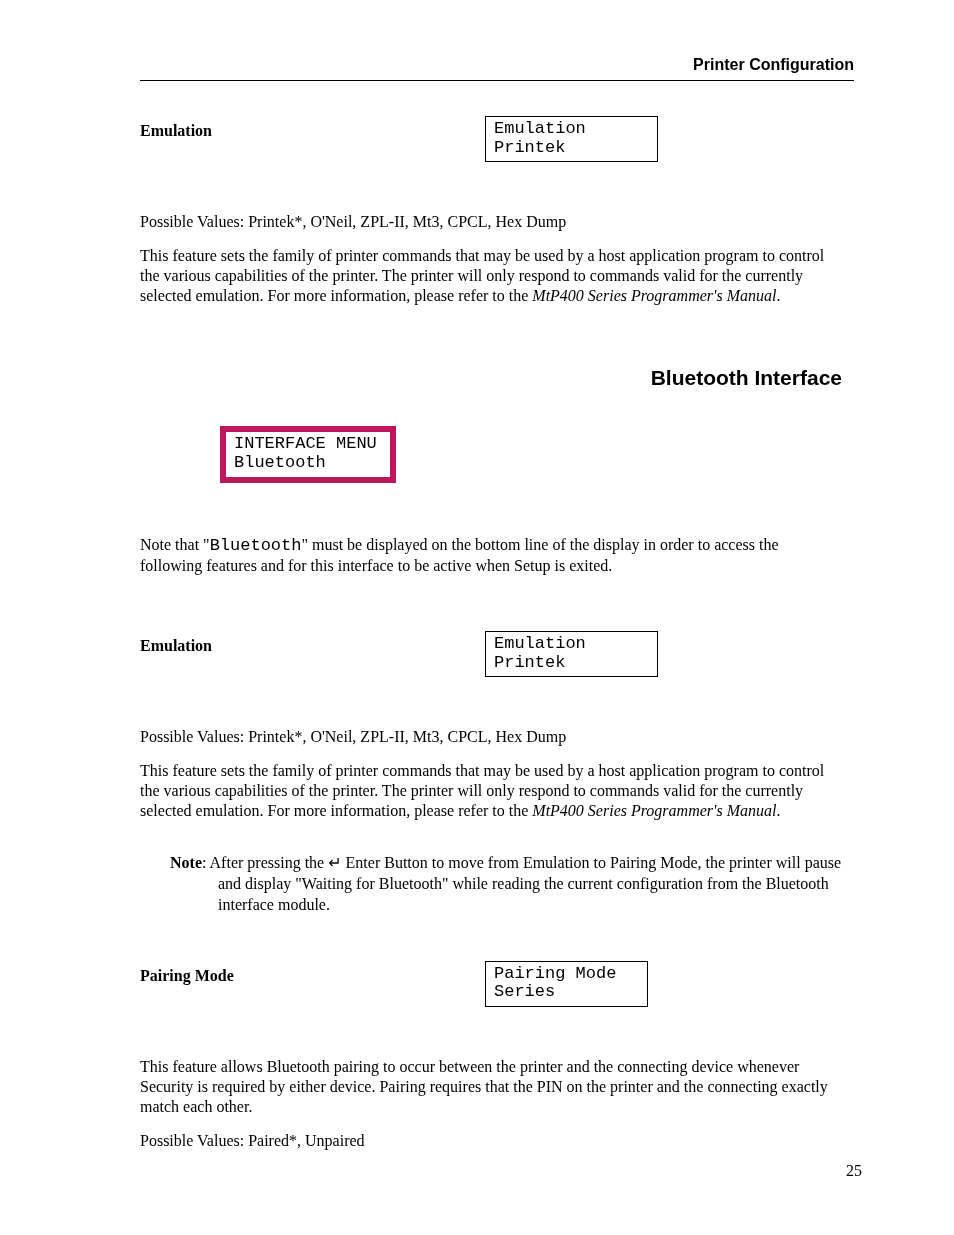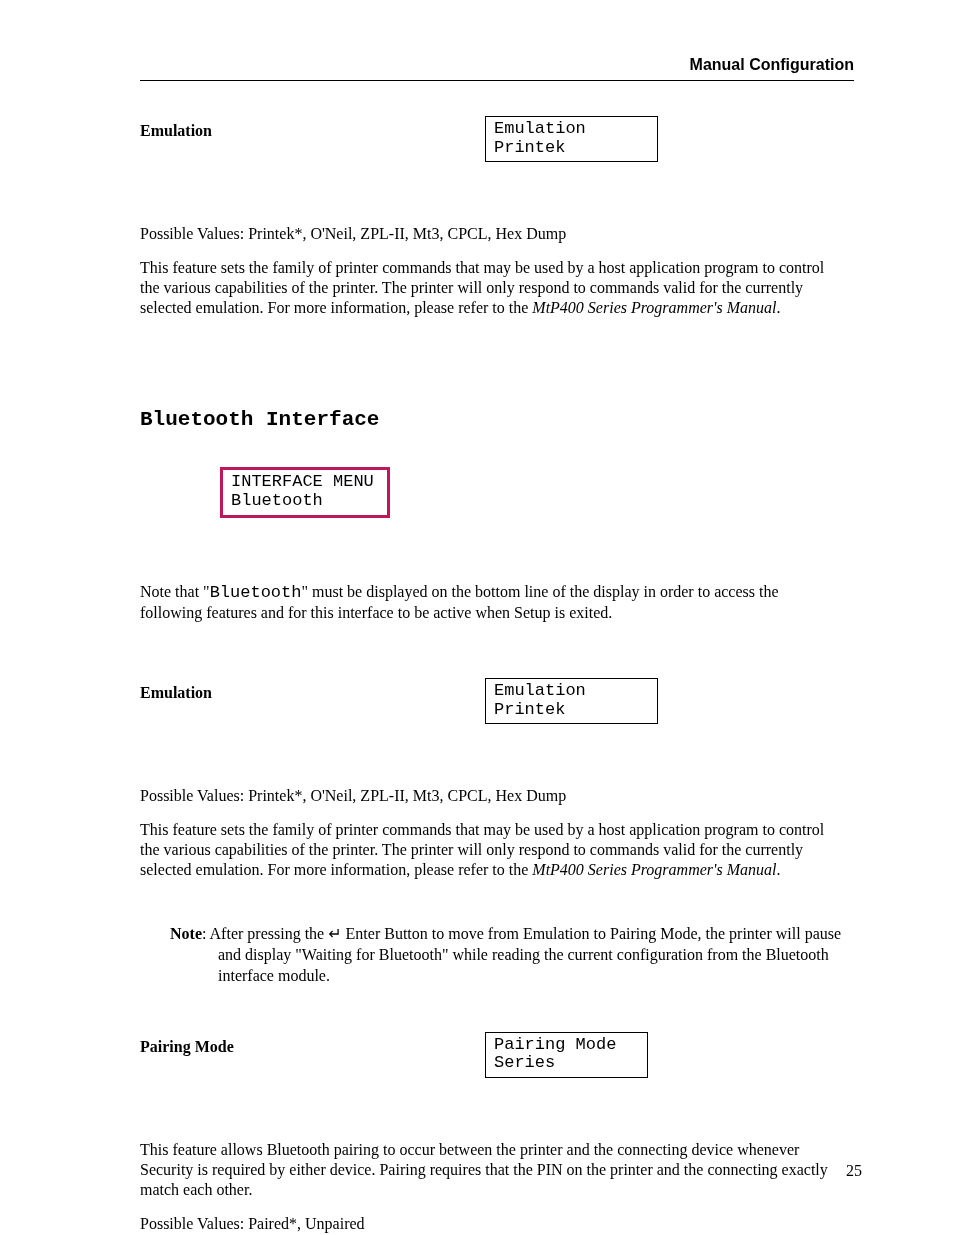--- a/index.html
+++ b/index.html
@@ -59,53 +59,54 @@
     font-size: 17px;
     line-height: 1.1;
     width: 155px;
   }
   .lcd-wide {
     width: 145px;
   }
   .para {
     font-size: 16px;
     line-height: 1.25;
-    margin-top: 26px;
+    margin-top: 14px;
   }
   .para + .para {
     margin-top: 14px;
   }
   .section-h {
-    font-family: Liberation Mono, monospace;
+    font-family: Liberation Sans, sans-serif;
     font-weight: bold;
     font-size: 21px;
-    margin-top: 90px;
+    margin-top: 60px;
     margin-bottom: 36px;
+    text-align: right;
   }
   .menu-lcd-wrap {
     margin-left: 80px;
     margin-bottom: 8px;
   }
   .menu-lcd {
-    border: 3px solid #be185d;
+    border: 6px solid #be185d;
     padding: 3px 8px 4px 8px;
     font-family: "Courier New", Courier, monospace;
     font-size: 17px;
     line-height: 1.1;
     width: 148px;
   }
   .mono-inline {
     font-family: "Courier New", Courier, monospace;
     font-size: 17px;
   }
   .italic {
     font-style: italic;
   }
   .note-block {
-    margin-top: 44px;
+    margin-top: 32px;
     padding-left: 30px;
     font-size: 16px;
     line-height: 1.3;
   }
   .note-block .hang {
     display: block;
     padding-left: 48px;
     text-indent: -48px;
   }
   .enter-icon {
@@ -121,21 +122,21 @@
     right: 92px;
     font-size: 16px;
   }
 </style>
 </head>
 <body>
 
 <div class="page">
 
   <div class="header">
-    <span>Manual Configuration</span>
+    <span>Printer Configuration</span>
   </div>
   <div class="header-rule"></div>
 
   <div class="content">
 
     <div class="row">
       <div class="left-label">Emulation</div>
       <div class="lcd">
         <div>Emulation</div>
         <div>Printek</div>

